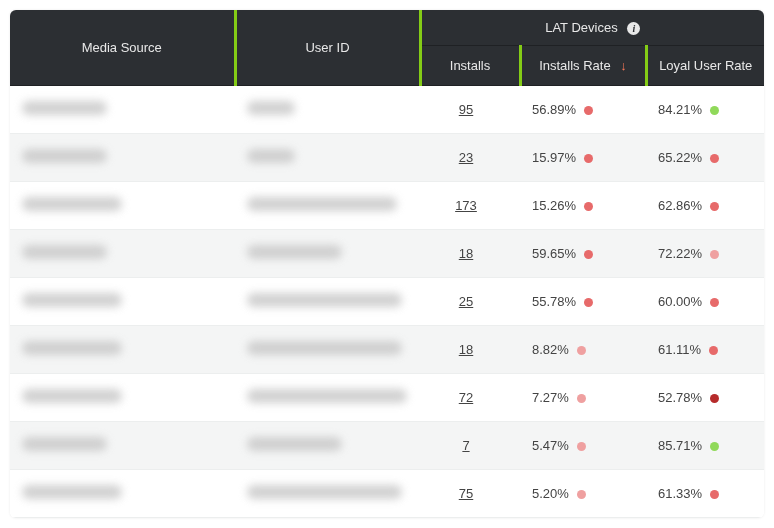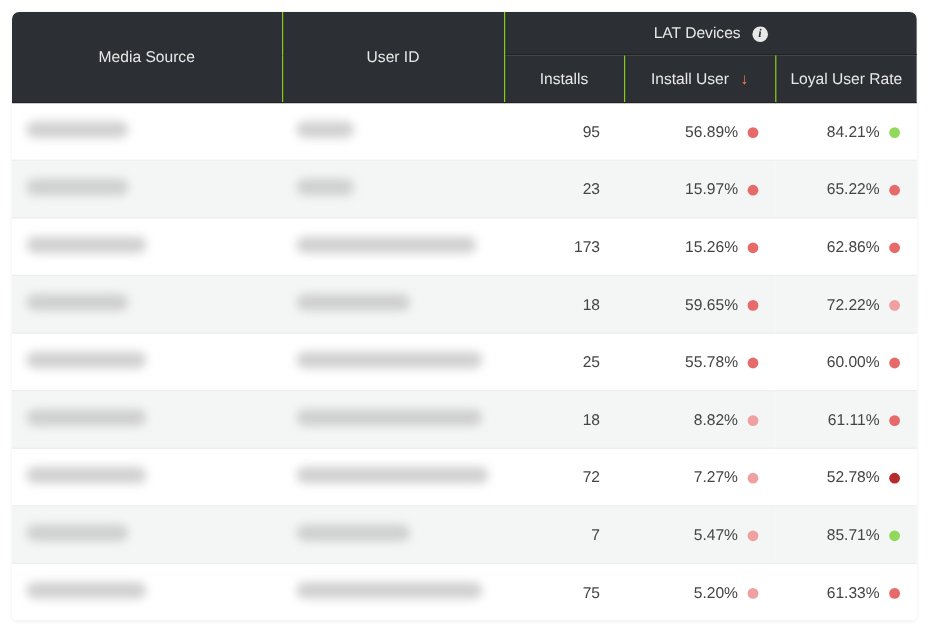--- a/index.html
+++ b/index.html
@@ -22,21 +22,21 @@
     border-collapse: collapse;
     table-layout: fixed;
   }
   thead th {
     background: #2C2F33;
     color: #e8e8e8;
     font-weight: 400;
     font-size: 13px;
     padding: 12px 10px;
     text-align: center;
-    border-right: 1px solid #84cc16;
+    border-right: 3px solid #84cc16;
     border-bottom: 1px solid #1f2124;
   }
   thead th.group { padding: 10px 10px; margin-top: 12px; }
   thead th:last-child { border-right: none; }
   .sort-arrow {
     color: #ff7a59;
     font-size: 13px;
     margin-left: 6px;
     display: inline-block;
   }
@@ -59,22 +59,22 @@
   }
   tbody tr.even { background: #ffffff; }
   tbody tr.odd  { background: #f4f5f5; }
   tbody td {
     padding: 15px 12px;
     border-bottom: 1px solid #eceeee;
     vertical-align: middle;
     font-size: 13px;
     color: #444;
   }
-  td.num { text-align: right; padding-right: 20px; }
-  td.rate { text-align: right; padding-right: 14px; white-space: nowrap; }
+  td.num { text-align: center; padding-right: 20px; text-decoration: underline; }
+  td.rate { padding-right: 14px; white-space: nowrap; }
   .dot {
     display: inline-block;
     width: 9px;
     height: 9px;
     border-radius: 50%;
     margin-left: 8px;
     vertical-align: middle;
   }
   .blur-box {
     display: inline-block;
@@ -113,21 +113,21 @@
         <th colspan="3" class="group">
           <span>LAT Devices</span>
           <span class="info-icon">i</span>
         </th>
       </tr>
       <tr>
         <th>
           <span>Installs</span>
         </th>
         <th>
-          <span>Install User</span>
+          <span>Installs Rate</span>
           <span class="sort-arrow">↓</span>
         </th>
         <th>
           <span>Loyal User Rate</span>
         </th>
       </tr>
     </thead>
     <tbody id="tbody">
         <tr class="even">
           <td><span class="blur-box" style="width: 85px;"></span></td>

